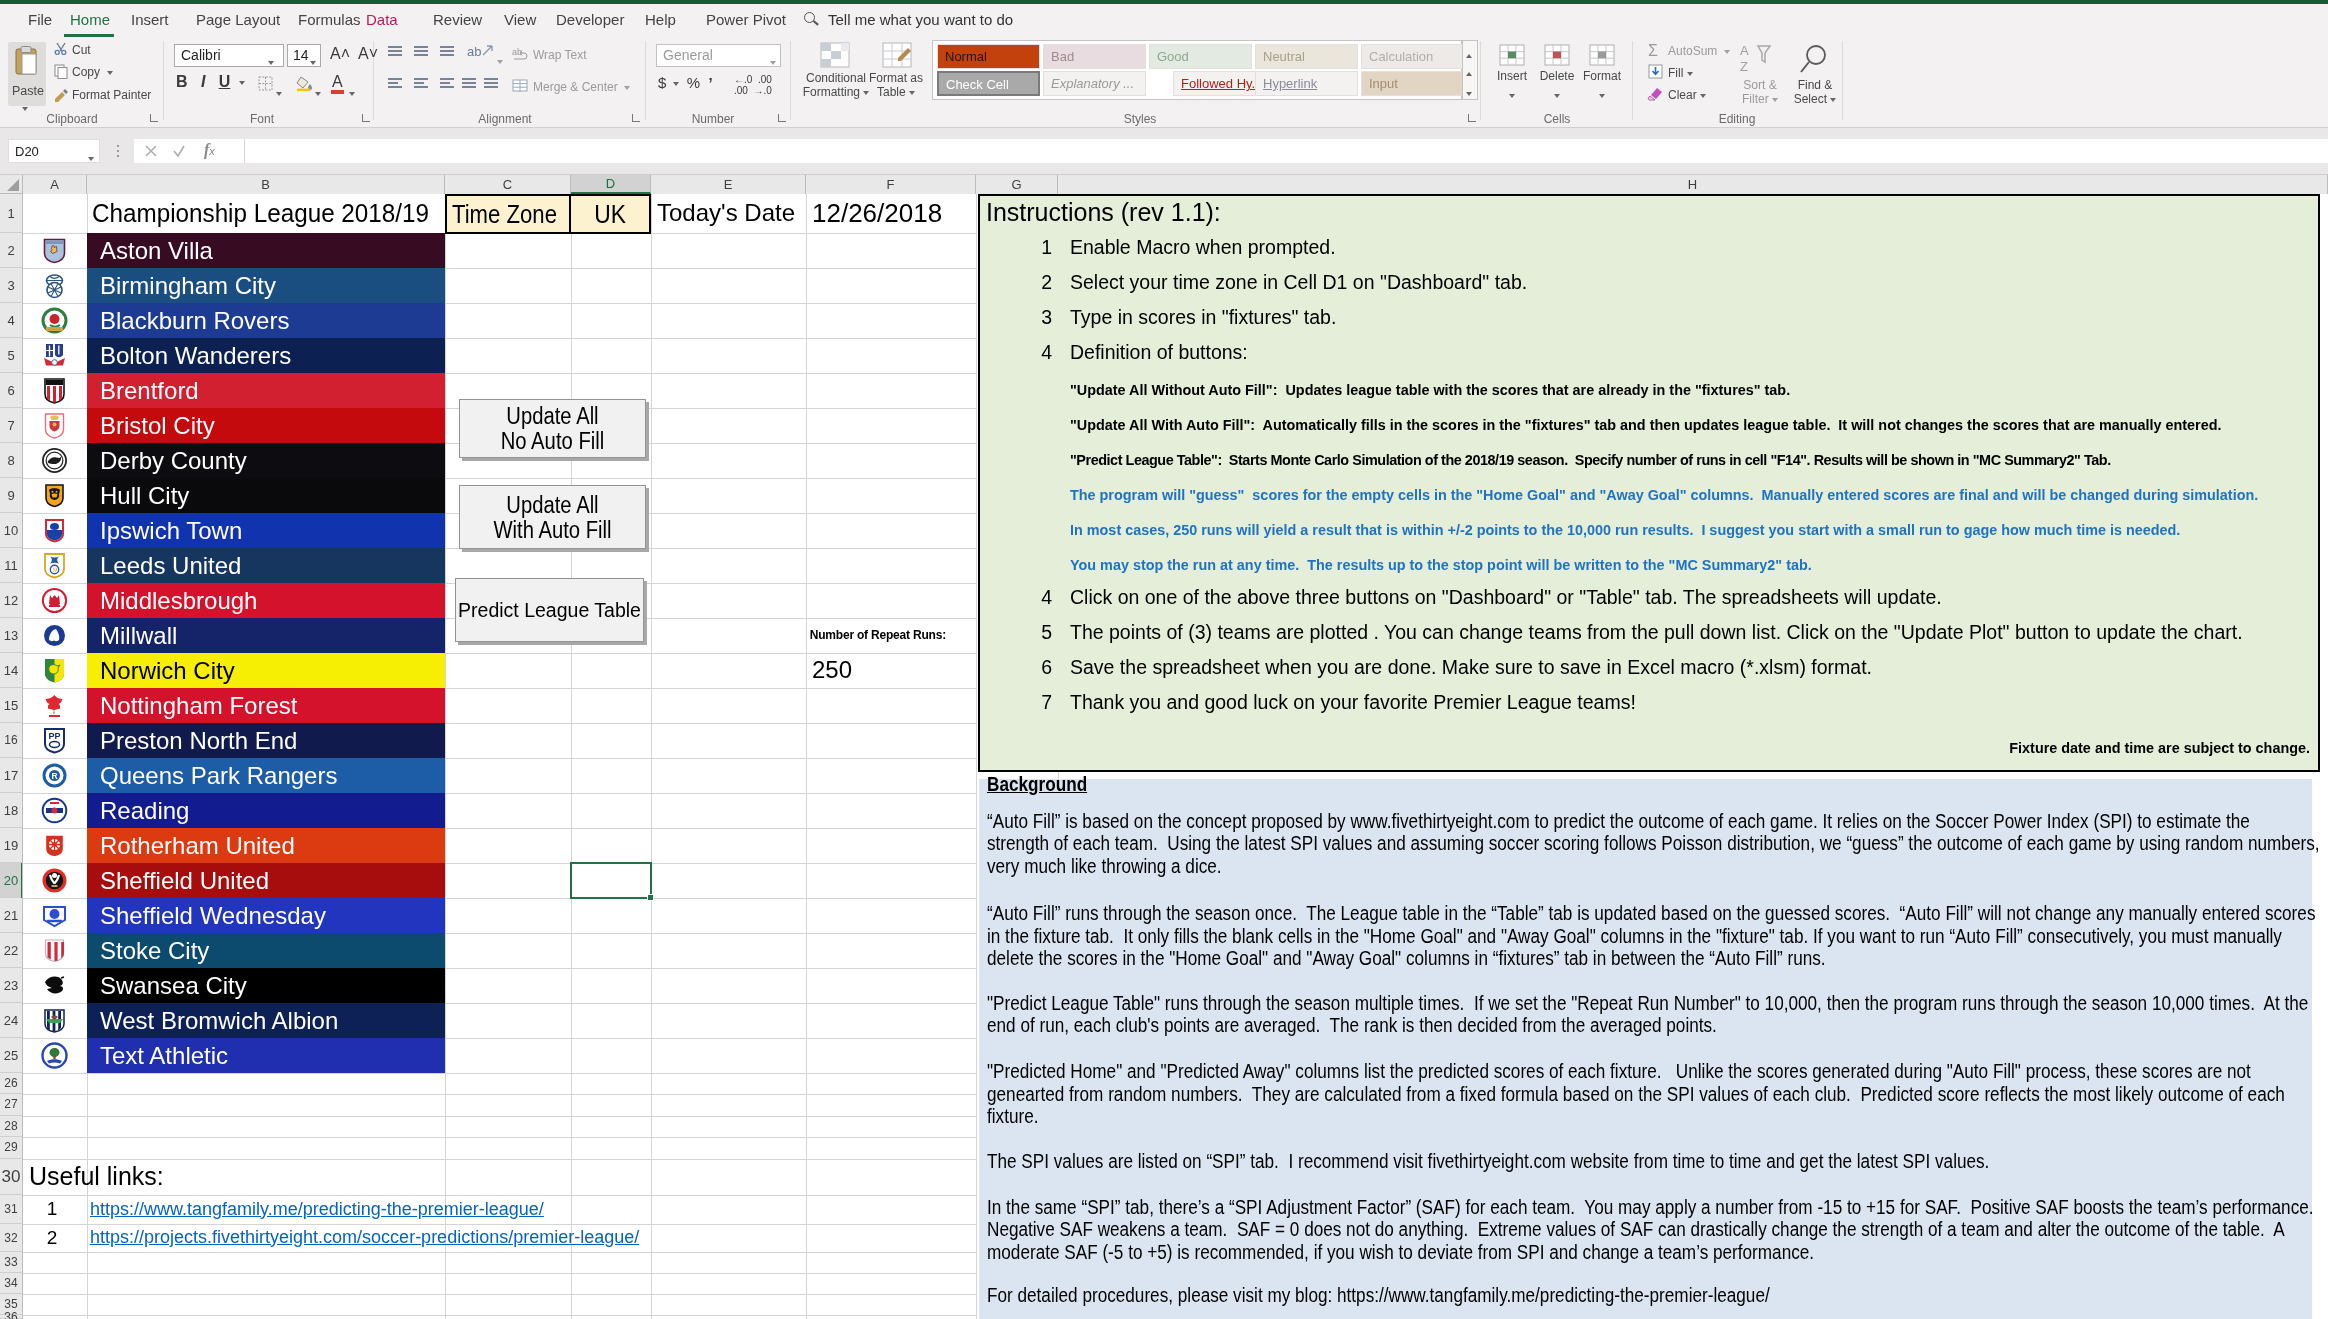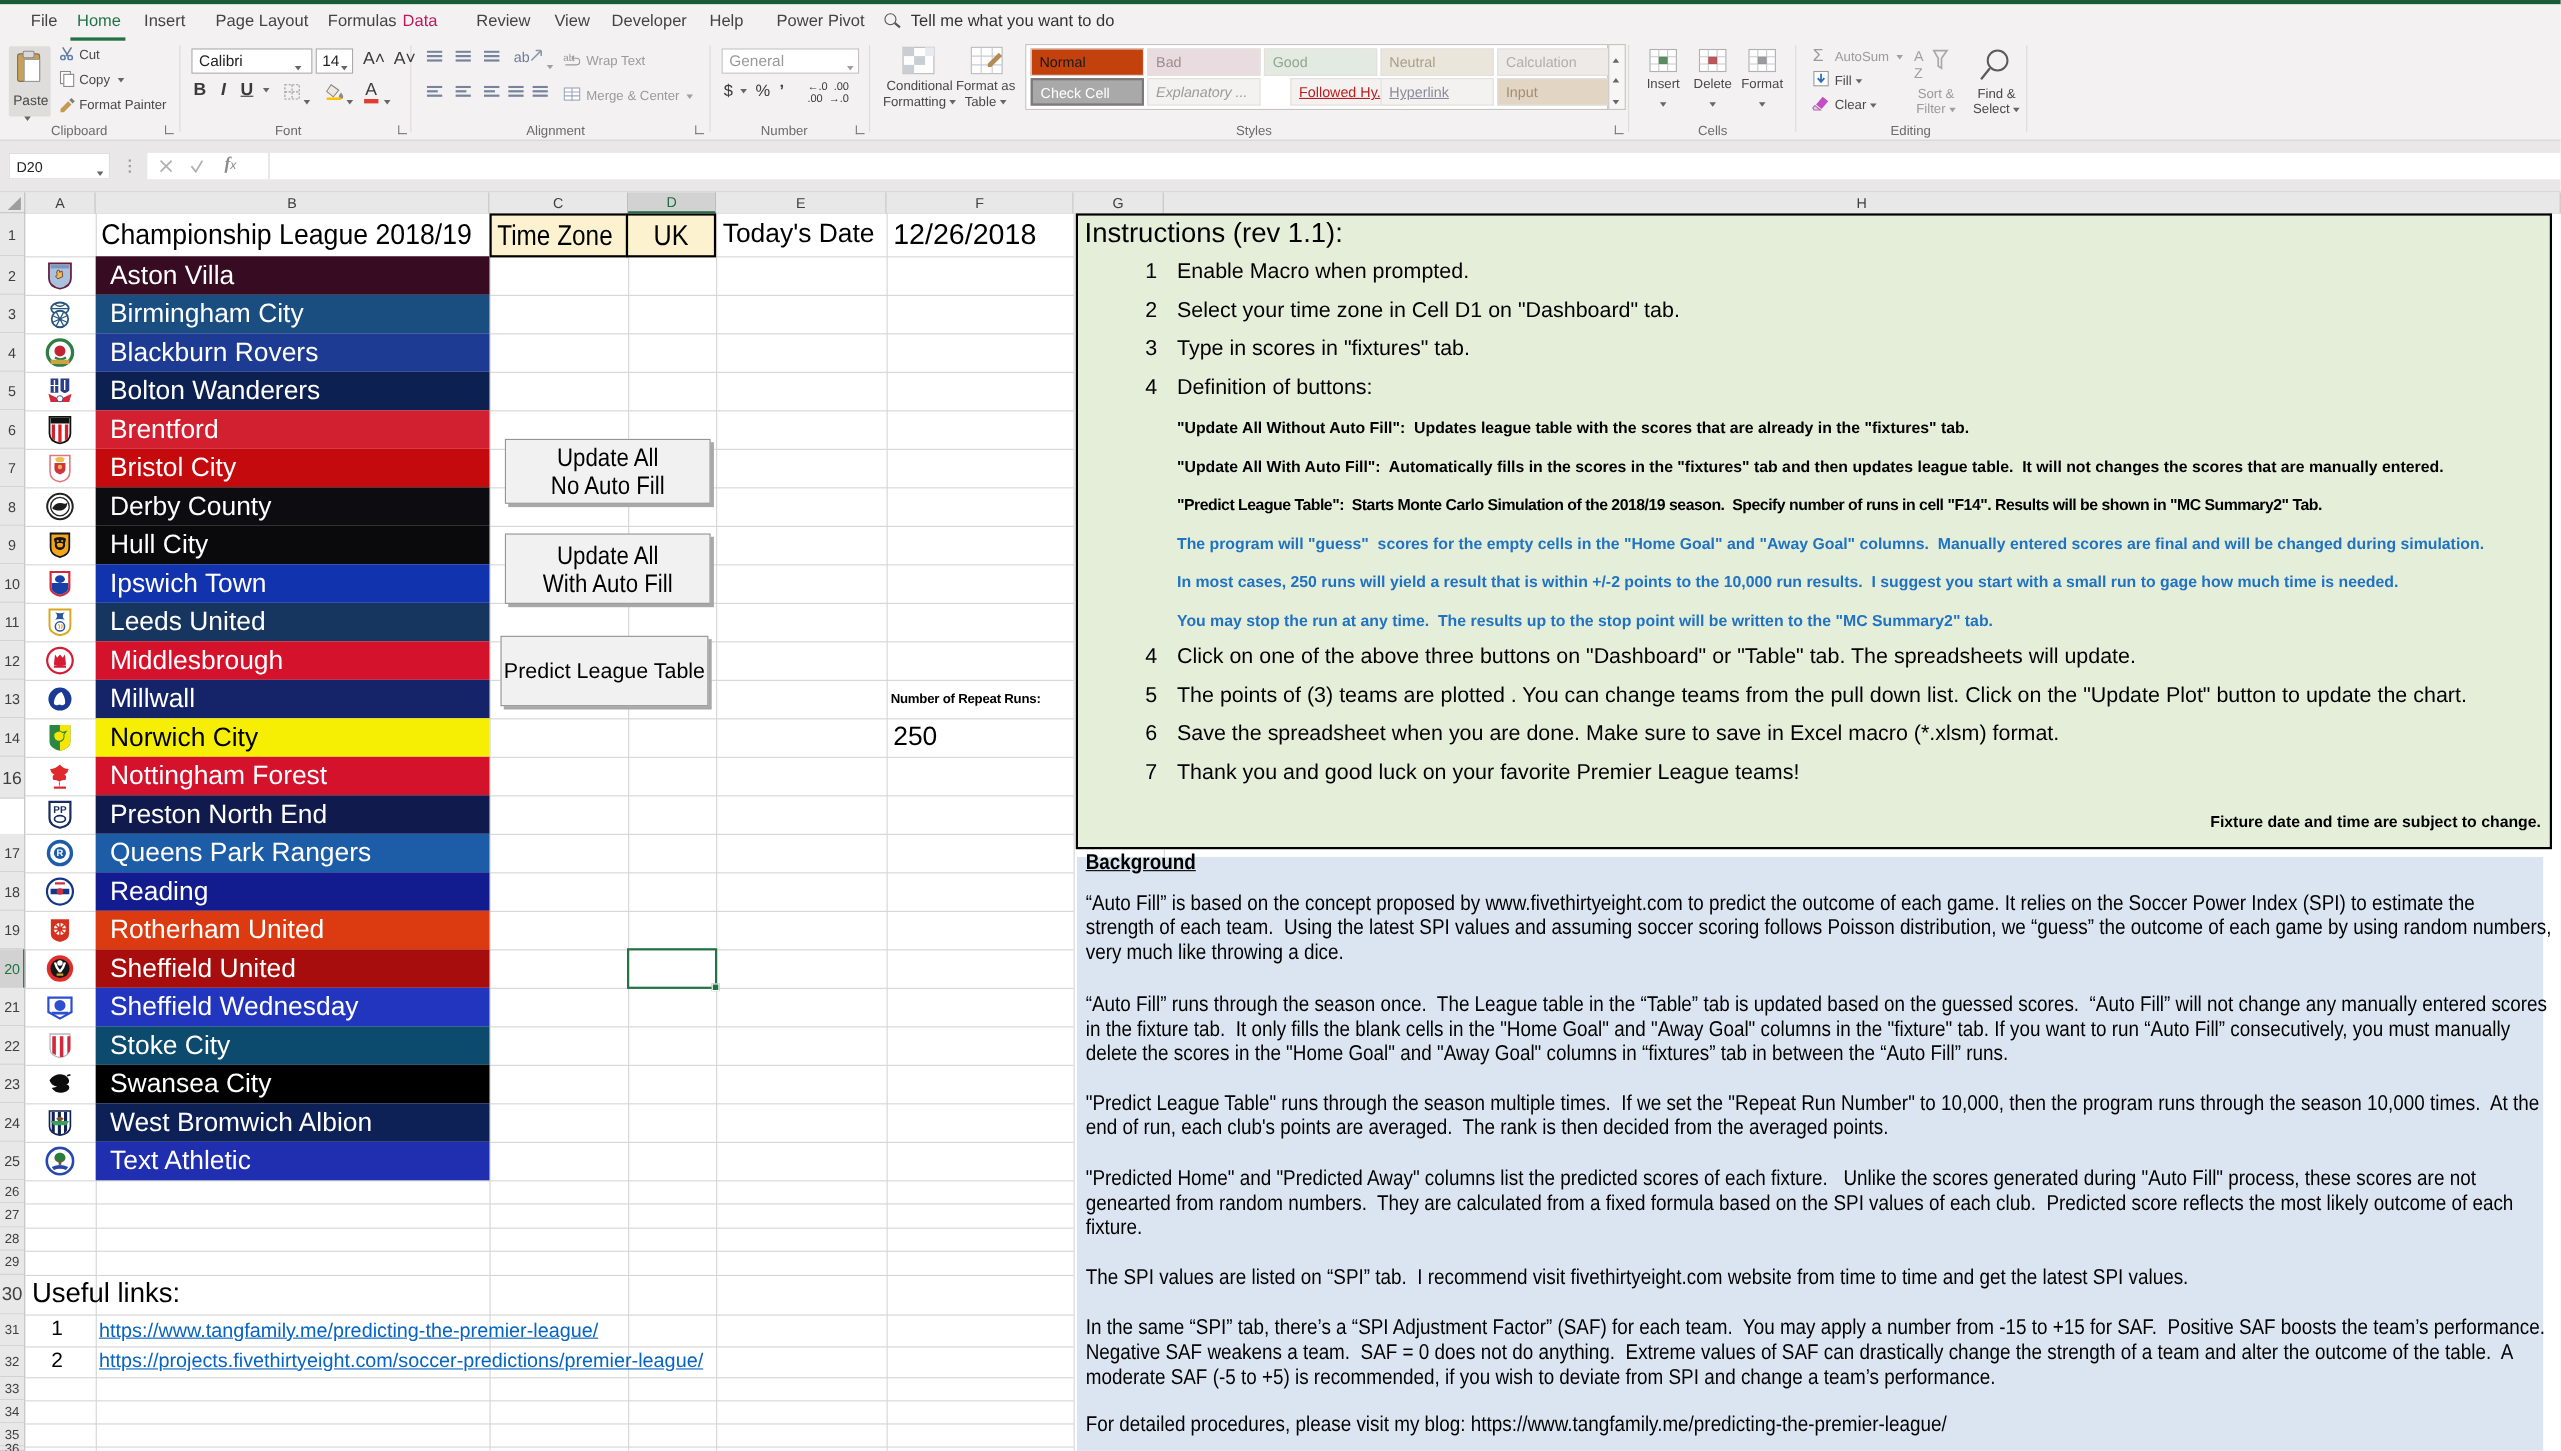--- a/index.html
+++ b/index.html
@@ -268,21 +268,21 @@
 <div class="gn" style="top:373px;height:35px;line-height:35px;font-size:13px">6</div>
 <div class="gn" style="top:408px;height:35px;line-height:35px;font-size:13px">7</div>
 <div class="gn" style="top:443px;height:35px;line-height:35px;font-size:13px">8</div>
 <div class="gn" style="top:478px;height:35px;line-height:35px;font-size:13px">9</div>
 <div class="gn" style="top:513px;height:35px;line-height:35px;font-size:13px">10</div>
 <div class="gn" style="top:548px;height:35px;line-height:35px;font-size:13px">11</div>
 <div class="gn" style="top:583px;height:35px;line-height:35px;font-size:13px">12</div>
 <div class="gn" style="top:618px;height:35px;line-height:35px;font-size:13px">13</div>
 <div class="gn" style="top:653px;height:35px;line-height:35px;font-size:13px">14</div>
 <div class="gn" style="top:688px;height:35px;line-height:35px;font-size:13px">15</div>
-<div class="gn" style="top:691px;height:35px;line-height:35px;font-size:16px">16</div>
+<div class="gn" style="top:723px;height:35px;line-height:35px;font-size:12px">16</div>
 <div class="gn" style="top:758px;height:35px;line-height:35px;font-size:13px">17</div>
 <div class="gn" style="top:793px;height:35px;line-height:35px;font-size:13px">18</div>
 <div class="gn" style="top:828px;height:35px;line-height:35px;font-size:13px">19</div>
 <div class="gn" style="top:863px;height:35px;line-height:35px;background:#d2d2d2;color:#217346">20</div>
 <div class="a" style="left:21px;top:863px;width:2px;height:35px;background:#217346"></div>
 <div class="gn" style="top:898px;height:35px;line-height:35px;font-size:13px">21</div>
 <div class="gn" style="top:933px;height:35px;line-height:35px;font-size:13px">22</div>
 <div class="gn" style="top:968px;height:35px;line-height:35px;font-size:13px">23</div>
 <div class="gn" style="top:1003px;height:35px;line-height:35px;font-size:13px">24</div>
 <div class="gn" style="top:1038px;height:35px;line-height:35px;font-size:13px">25</div>

